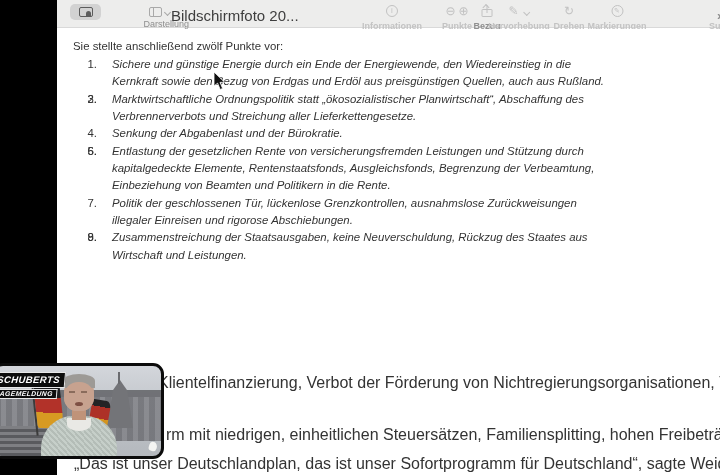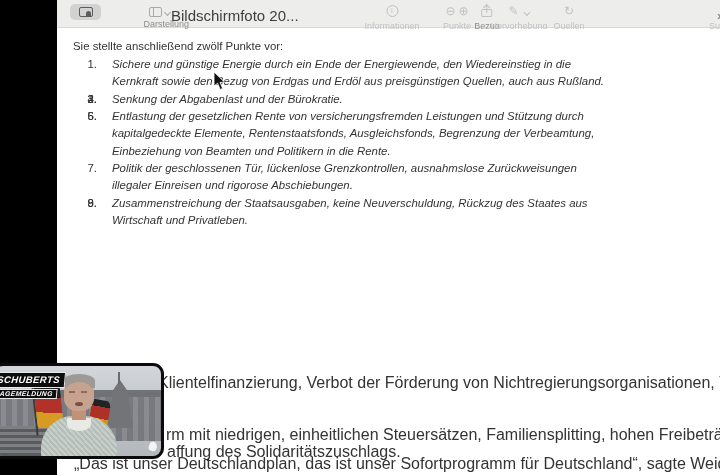--- a/index.html
+++ b/index.html
@@ -9,21 +9,21 @@
 
   
   .window { position:absolute; left:57px; top:0; width:663px; height:475px; background:#fff; }
 
   
   .toolbar { position:absolute; left:0; top:0; width:100%; height:28px;
              background:#ededec; border-bottom:1px solid #d9d9d9; }
   .tb-label { position:absolute; top:18px; font-size:9px; color:#c3c3c3; white-space:nowrap; }
   .tb-label.dark { color:#8f8f8f; }
   .tb-group { position:absolute; top:0; height:28px; transform:translateX(-50%); text-align:center; }
-  .tb-group .tb-label { position:static; display:block; margin-top:2px; }
+  .tb-group .tb-label { position:static; display:block; margin-top:2px;font-weight:bold; }
   .tb-icons { height:16px; display:flex; align-items:center; justify-content:center; gap:3px; margin-top:3px; color:#c2c2c2; }
 
   .pill-btn { position:absolute; left:13px; top:4px; width:31px; height:16px; background:#d2d2d2;
               border-radius:5px; display:flex; align-items:center; justify-content:center; }
   .icon-sidebar-sel { width:14px; height:10px; border:1.4px solid #5c5c5c; border-radius:2px; position:relative; }
   .icon-sidebar-sel::after { content:""; position:absolute; right:1px; bottom:0px; width:5px; height:5px;
               background:#5c5c5c; border-radius:50% 50% 0 0; }
   .view-group { position:absolute; left:72px; top:0; width:60px; text-align:center; }
   .icon-panel { display:inline-block; width:13px; height:10px; border:1.2px solid #a9a9a9; border-radius:2px;
                 position:relative; vertical-align:middle; margin-top:5px; }
@@ -153,55 +153,61 @@
           <span class="glyph">✎</span>
           <span class="chev" style="border-color:#c2c2c2;margin-top:2px;"></span>
         </div>
         <span class="tb-label">Hervorhebung</span>
       </div>
 
       <div class="tb-group" style="left:512px;">
         <div class="tb-icons">
             <span class="glyph">↻</span>
           </div>
-        <span class="tb-label">Quellen</span>
-      </div>
-
+        <span class="tb-label">Drehen</span>
+      </div>
+
+      <div class="tb-group" style="left:560px;">
+        <div class="tb-icons">
+            <span class="icon-circle" style="font-size:7px;">✎</span>
+          </div>
+        <span class="tb-label">Markierungen</span>
+      </div>
 
       <div class="overflow-btn">»</div>
 
       <div class="tb-group" style="left:652px;transform:none;">
         <div class="tb-icons"></div>
         <span class="tb-label">Suchen na</span>
       </div>
     </div>
 
     <div class="doc">
       <p class="intro">Sie stellte anschließend zwölf Punkte vor:</p>
       <ol class="points">
         <li class="point"><span class="num">1.</span><span class="txt">Sichere und günstige Energie durch ein Ende der Energiewende, den Wiedereinstieg in die
 Kernkraft sowie den Bezug von Erdgas und Erdöl aus preisgünstigen Quellen, auch aus Rußland.</span></li>
         <li class="point"><span class="num">2.</span></li>
-        <li class="point"><span class="num">3.</span></li>
+        <li class="point"><span class="num">3.</span><span class="txt">Marktwirtschaftliche Ordnungspolitik statt „ökosozialistischer Planwirtschaft“, Abschaffung des
+Verbrennerverbots und Streichung aller Lieferkettengesetze.</span></li>
         <li class="point"><span class="num">4.</span><span class="txt">Senkung der Abgabenlast und der Bürokratie.</span></li>
         <li class="point"><span class="num">5.</span></li>
         <li class="point"><span class="num">6.</span><span class="txt">Entlastung der gesetzlichen Rente von versicherungsfremden Leistungen und Stützung durch
 kapitalgedeckte Elemente, Rentenstaatsfonds, Ausgleichsfonds, Begrenzung der Verbeamtung,
 Einbeziehung von Beamten und Politikern in die Rente.</span></li>
         <li class="point"><span class="num">7.</span><span class="txt">Politik der geschlossenen Tür, lückenlose Grenzkontrollen, ausnahmslose Zurückweisungen
 illegaler Einreisen und rigorose Abschiebungen.</span></li>
         <li class="point"><span class="num">8.</span></li>
         <li class="point"><span class="num">9.</span><span class="txt">Zusammenstreichung der Staatsausgaben, keine Neuverschuldung, Rückzug des Staates aus
-Wirtschaft und Privatleben.</span></li>
+Wirtschaft und Leistungen.</span></li>
       </ol>
     </div>
 
     <div class="frag" style="left:101px;top:374px;">Klientelfinanzierung, Verbot der Förderung von Nichtregierungsorganisationen, Verbot</div>
     <div class="frag" style="left:109px;top:426px;">rm mit niedrigen, einheitlichen Steuersätzen, Familiensplitting, hohen Freibeträgen</div>
-    <div class="frag" style="left:110px;top:443px;">affung des Solidaritätszuschlags.</div>
 
     <div class="closing">„Das ist unser Deutschlandplan, das ist unser Sofortprogramm für Deutschland“, sagte Weidel.</div>
   </div>
 
   <div class="video">
     <div class="bld-cornice"></div>
     <div class="bld-columns"></div>
     <div class="bld-steps"></div>
     <div class="bld-dome"></div>
     <div class="bld-spire"></div>

